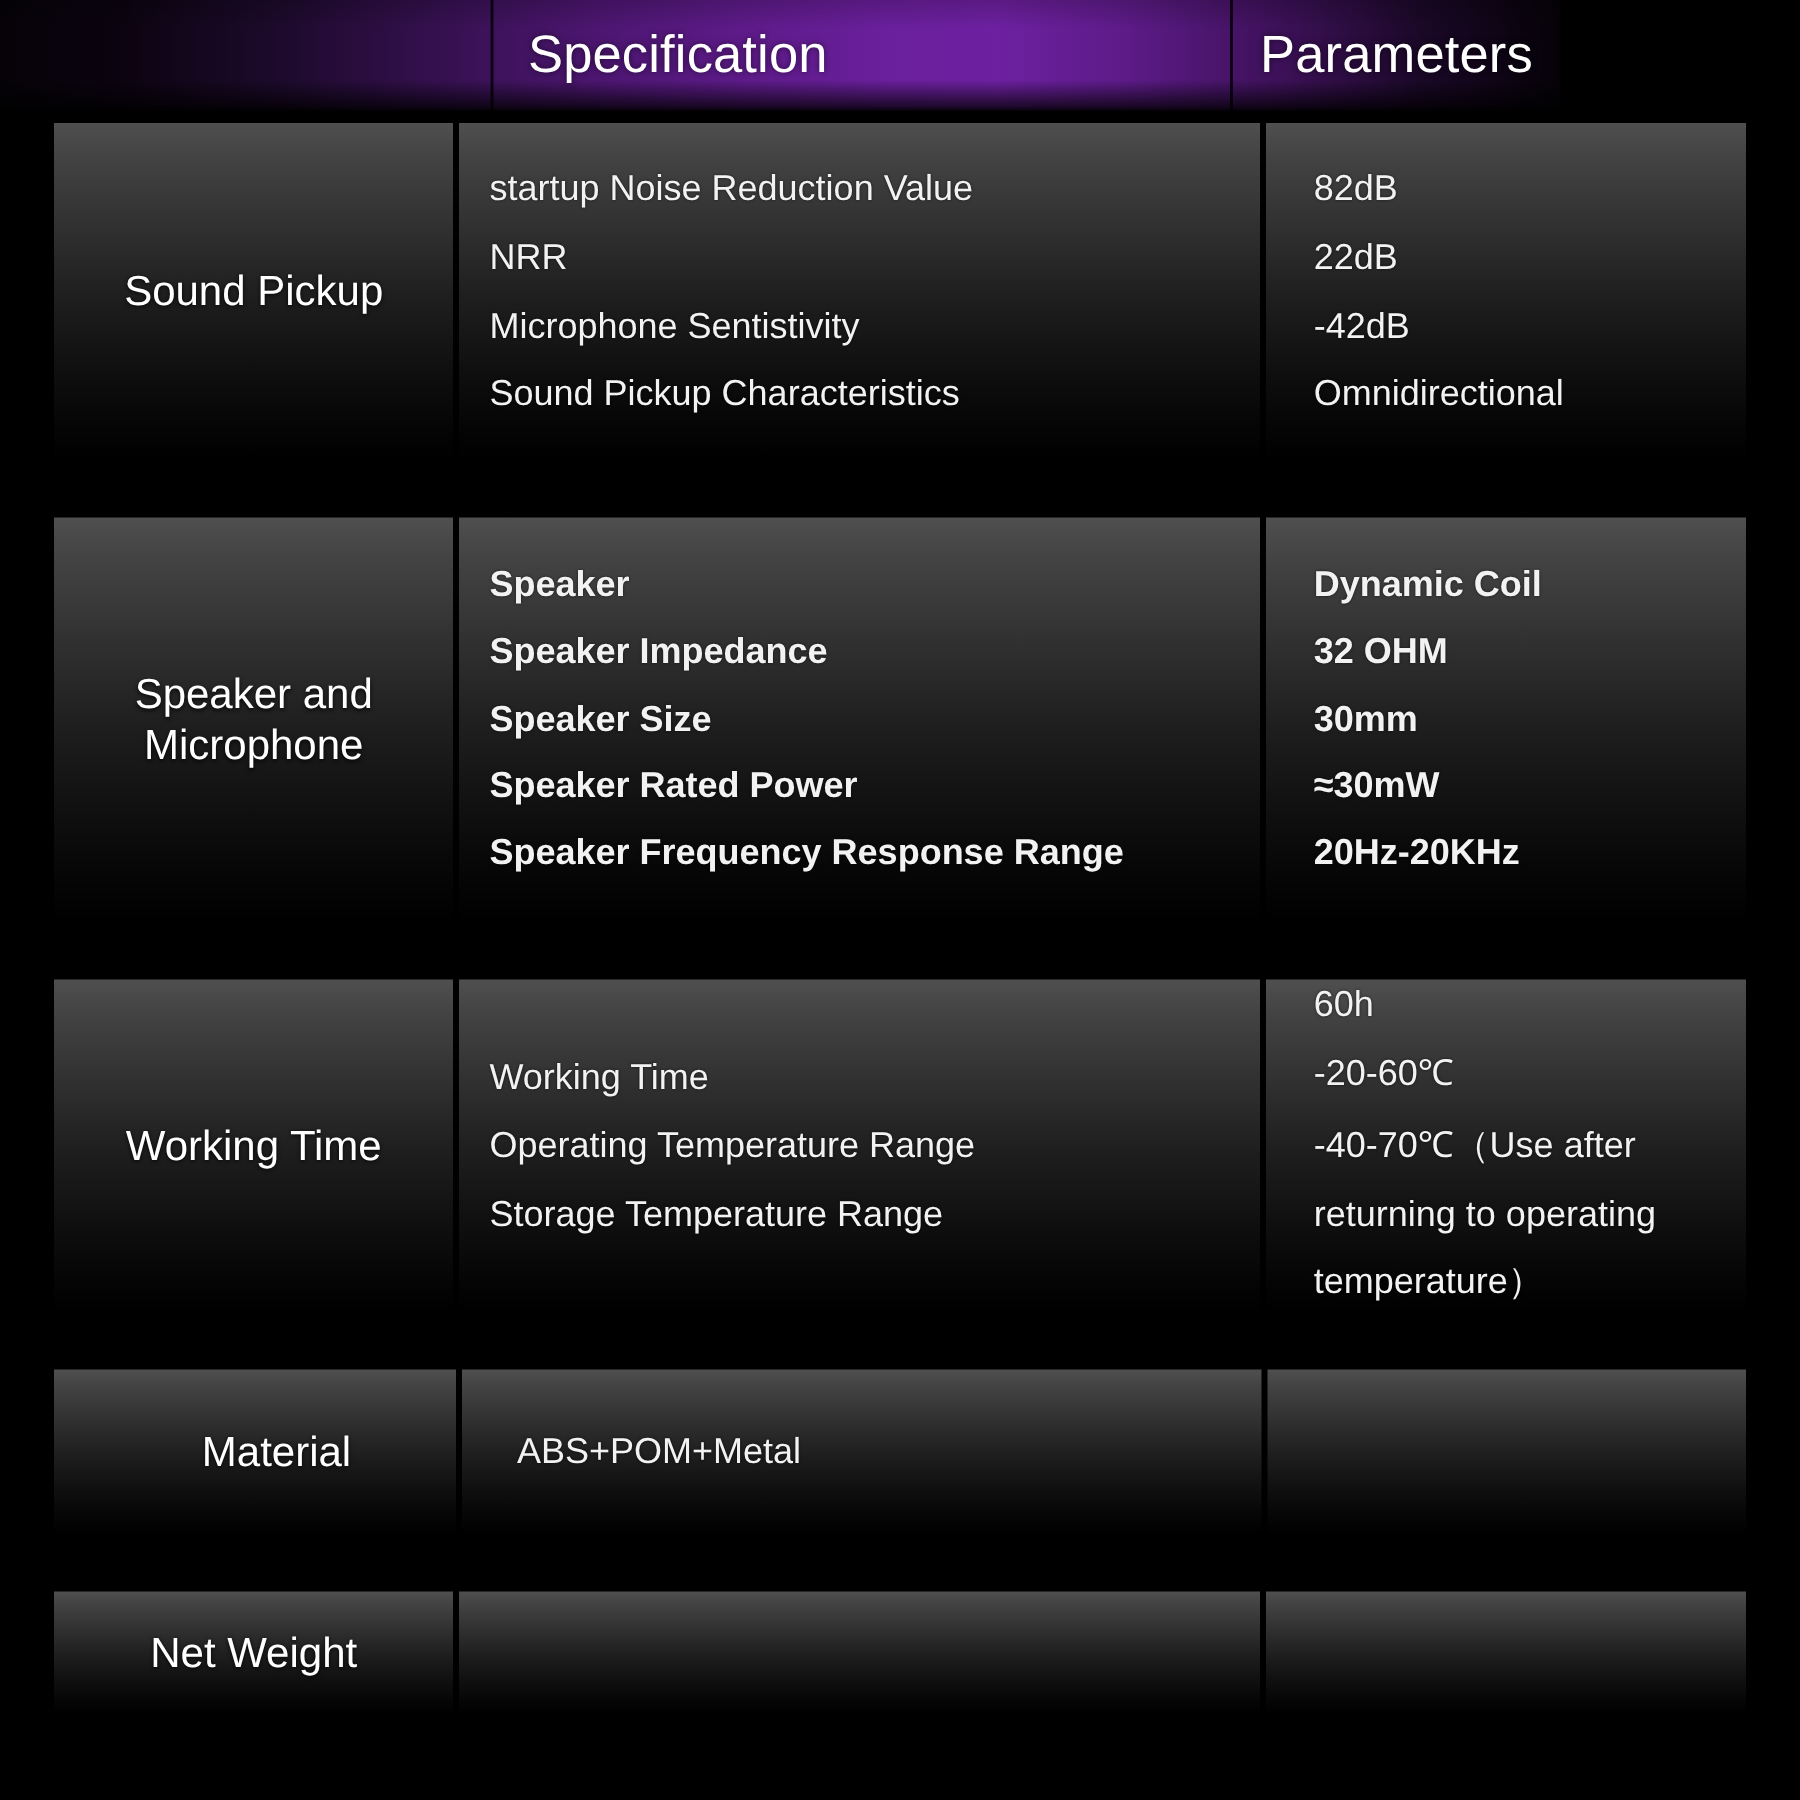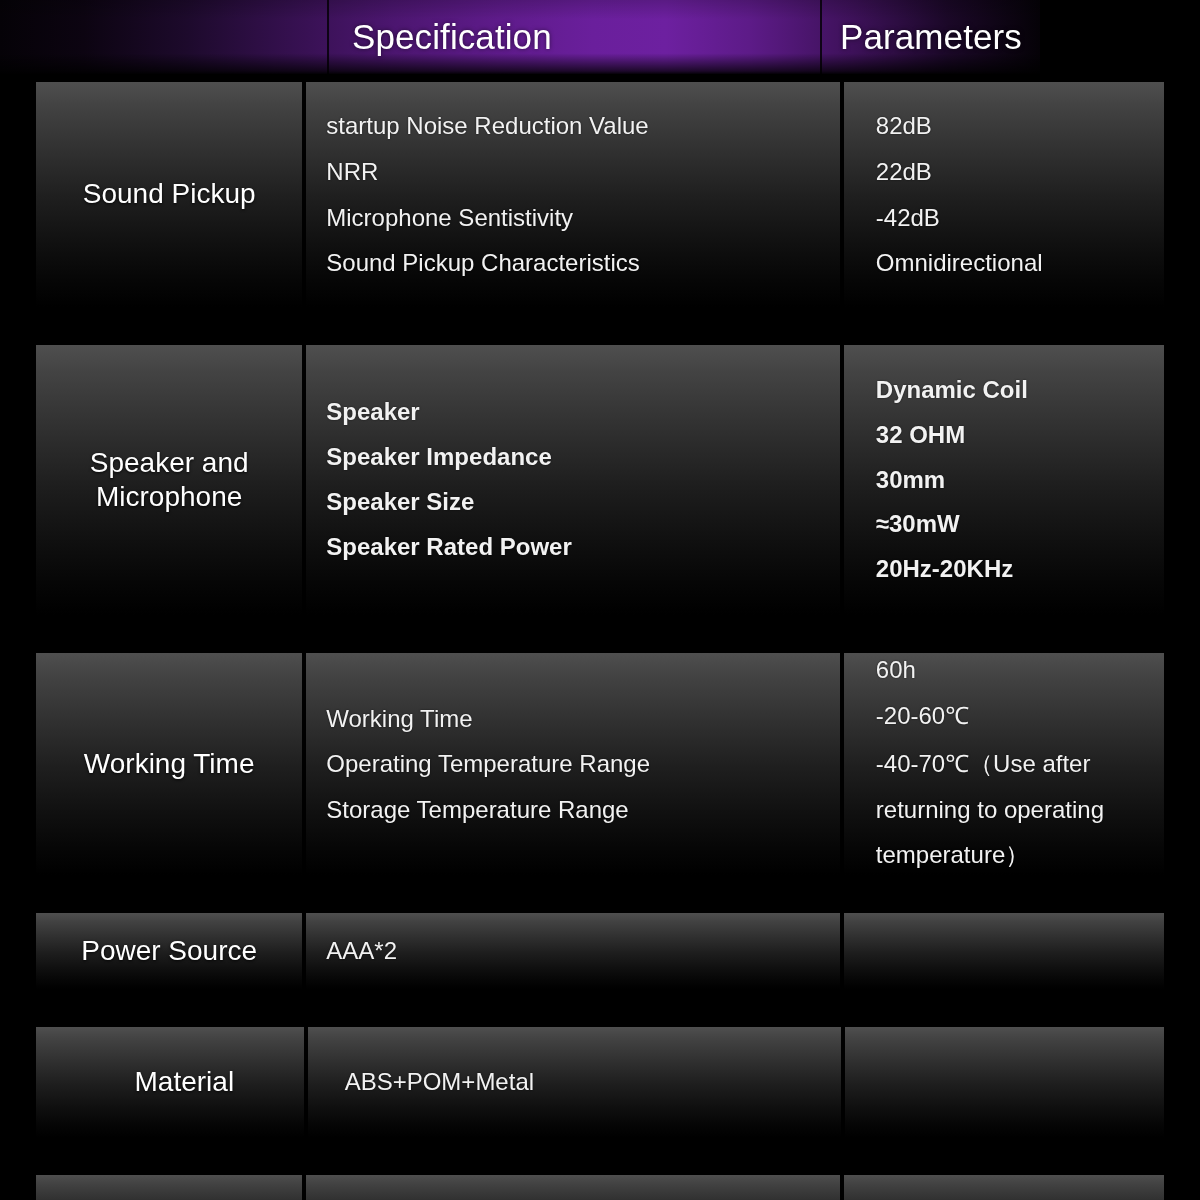--- a/index.html
+++ b/index.html
@@ -210,20 +210,21 @@
       <div class="cell cell-label">
         <div class="label-text">Speaker
 and
 Microphone</div>
       </div>
       <div class="cell cell-spec">
         <div class="line">Speaker</div>
         <div class="line">Speaker Impedance</div>
         <div class="line">Speaker Size</div>
         <div class="line">Speaker Rated Power</div>
+        <div class="line">Speaker Frequency Response Range</div>
       </div>
       <div class="cell cell-param">
         <div class="line">Dynamic Coil</div>
         <div class="line">32 OHM</div>
         <div class="line">30mm</div>
         <div class="line">≈30mW</div>
         <div class="line">20Hz-20KHz</div>
       </div>
     </div>
 
@@ -236,29 +237,20 @@
         <div class="line">Operating Temperature Range</div>
         <div class="line">Storage Temperature Range</div>
       </div>
       <div class="cell cell-param">
         <div class="line">60h</div>
         <div class="line">-20-60℃</div>
         <div class="line wrap">-40-70℃（Use after returning to operating temperature）</div>
       </div>
     </div>
 
-    <div class="row row-h4">
-      <div class="cell cell-label">
-        <div class="label-text">Power Source</div>
-      </div>
-      <div class="cell cell-spec">
-        <div class="line">AAA*2</div>
-      </div>
-      <div class="cell cell-param"></div>
-    </div>
 
     <div class="row row-h5">
       <div class="cell cell-label">
         <div class="label-text">Material</div>
       </div>
       <div class="cell cell-spec">
         <div class="line">ABS+POM+Metal</div>
       </div>
       <div class="cell cell-param"></div>
     </div>

